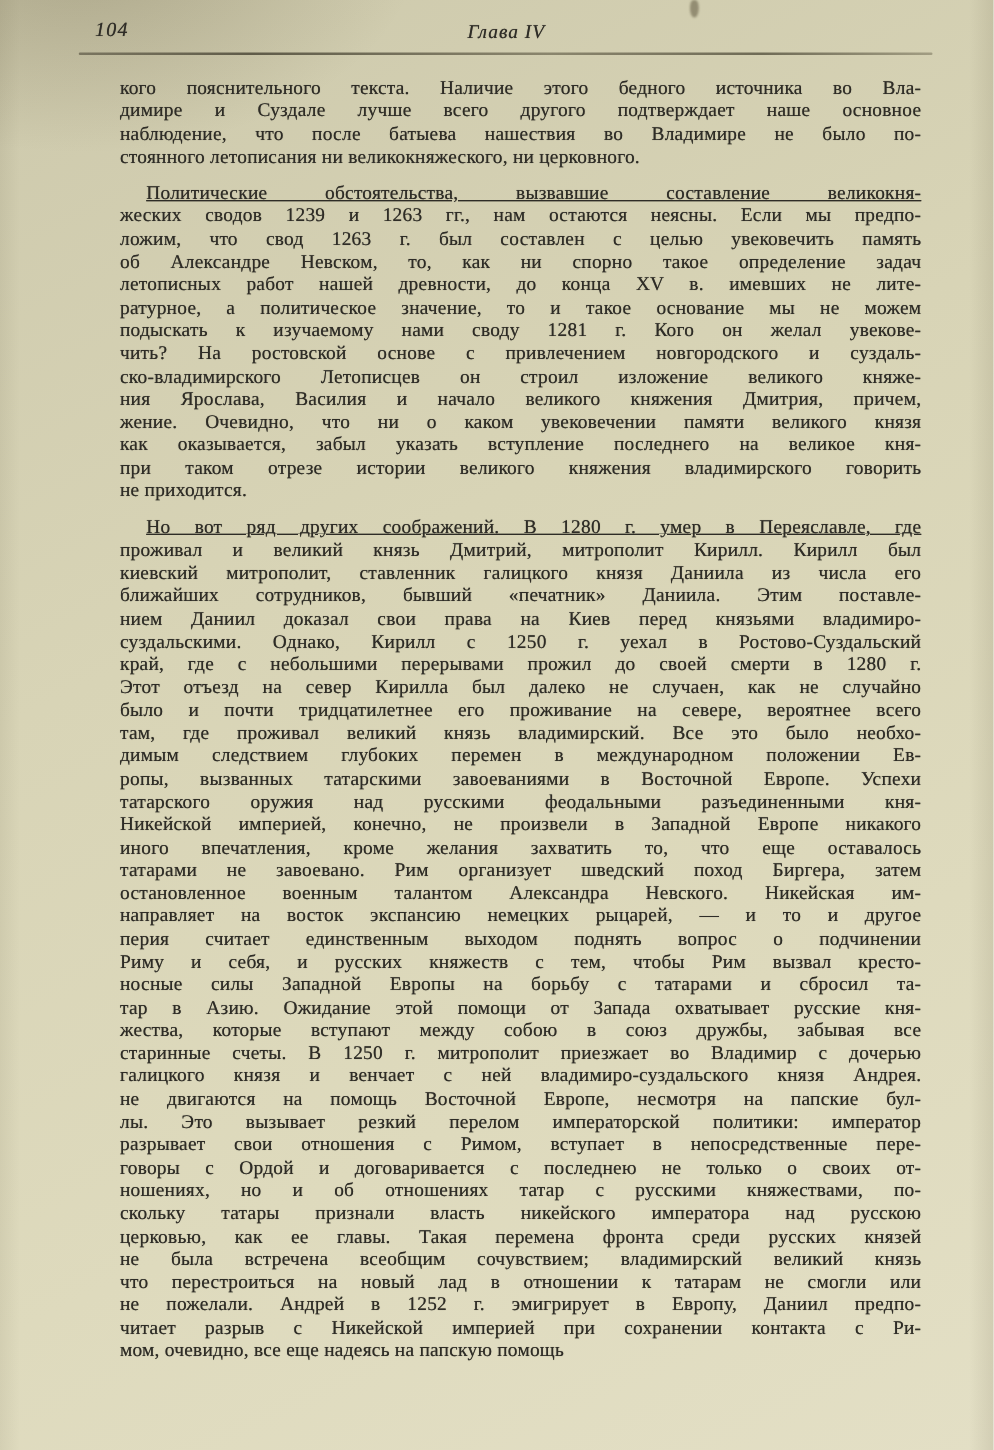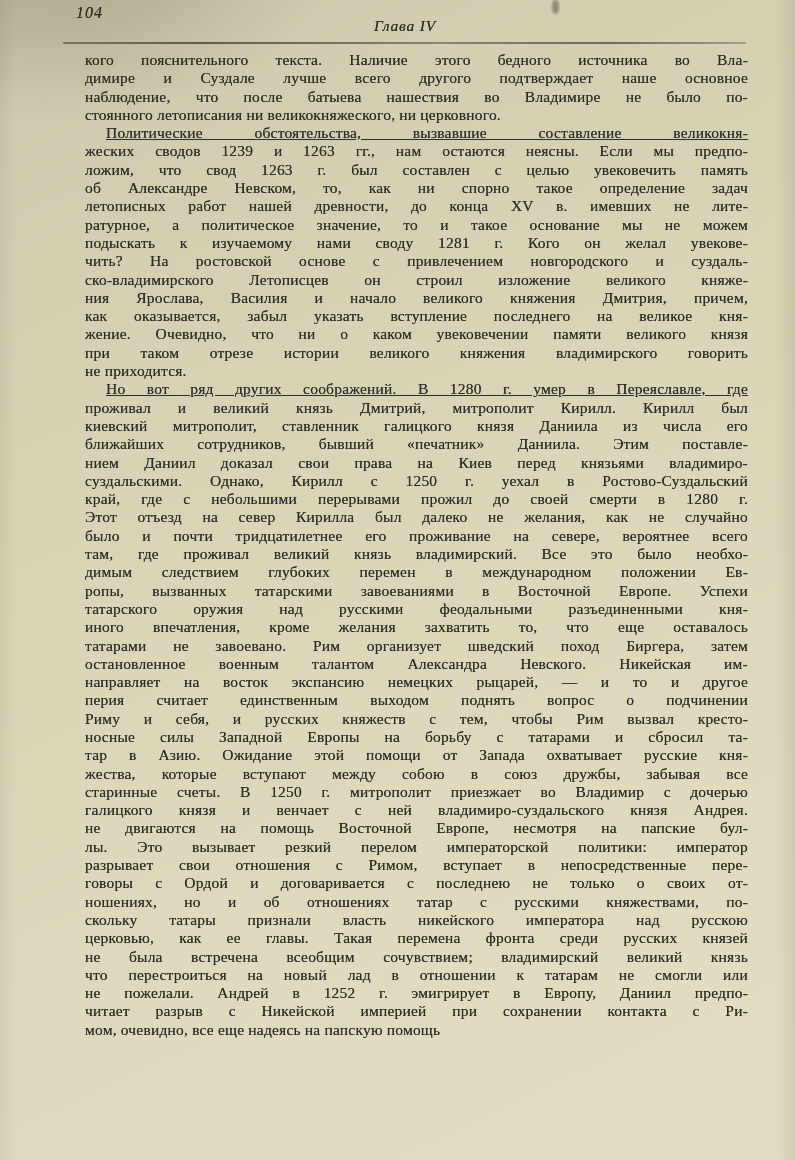--- a/index.html
+++ b/index.html
@@ -24,21 +24,21 @@
   .smudge {
     position: absolute;
     left: 552px; top: 0px;
     width: 7px; height: 14px;
     background: rgba(70,62,40,0.45);
     border-radius: 40% 40% 50% 50%;
     filter: blur(1px);
   }
   .pagenum {
     position: absolute;
-    left: 76px; top: 4px;
+    left: 76px; top: 16px;
     font-style: italic;
     font-size: 16px;
     letter-spacing: 1px;
     text-shadow: 0 0 0.6px rgba(46,44,38,0.8);
   }
   .chapter {
     position: absolute;
     left: 64px; top: 17px;
     width: 682px;
     text-align: center;
@@ -60,21 +60,21 @@
   }
   .textblock {
     position: absolute;
     left: 85px; top: 51px;
     width: 663px;
     font-size: 15.5px;
     line-height: 18.3px;
     letter-spacing: 0.2px;
     text-shadow: 0 0 0.55px rgba(46,44,38,0.75);
   }
-  .para { margin: 0; }
+  .para { margin: 11px; }
   .line {
     text-align: justify;
     text-align-last: justify;
     white-space: normal;
     height: 18.3px;
     overflow: visible;
   }
   .line.last { text-align-last: left; }
   .para.indent .line.first { text-indent: 21px; text-decoration: underline; }
 </style>
@@ -97,39 +97,40 @@
         <div class="line first">Политические обстоятельства, вызвавшие составление великокня-</div>
         <div class="line">жеских сводов 1239 и 1263 гг., нам остаются неясны. Если мы предпо-</div>
         <div class="line">ложим, что свод 1263 г. был составлен с целью увековечить память</div>
         <div class="line">об Александре Невском, то, как ни спорно такое определение задач</div>
         <div class="line">летописных работ нашей древности, до конца XV в. имевших не лите-</div>
         <div class="line">ратурное, а политическое значение, то и такое основание мы не можем</div>
         <div class="line">подыскать к изучаемому нами своду 1281 г. Кого он желал увекове-</div>
         <div class="line">чить? На ростовской основе с привлечением новгородского и суздаль-</div>
         <div class="line">ско-владимирского Летописцев он строил изложение великого княже-</div>
         <div class="line">ния Ярослава, Василия и начало великого княжения Дмитрия, причем,</div>
+        <div class="line">жение. Очевидно, что ни о каком увековечении памяти великого князя</div>
         <div class="line">как оказывается, забыл указать вступление последнего на великое кня-</div>
-        <div class="line">жение. Очевидно, что ни о каком увековечении памяти великого князя</div>
         <div class="line">при таком отрезе истории великого княжения владимирского говорить</div>
         <div class="line last">не приходится.</div>
       </div>
       <div class="para indent">
         <div class="line first">Но вот ряд других соображений. В 1280 г. умер в Переяславле, где</div>
         <div class="line">проживал и великий князь Дмитрий, митрополит Кирилл. Кирилл был</div>
         <div class="line">киевский митрополит, ставленник галицкого князя Даниила из числа его</div>
         <div class="line">ближайших сотрудников, бывший «печатник» Даниила. Этим поставле-</div>
         <div class="line">нием Даниил доказал свои права на Киев перед князьями владимиро-</div>
         <div class="line">суздальскими. Однако, Кирилл с 1250 г. уехал в Ростово-Суздальский</div>
         <div class="line">край, где с небольшими перерывами прожил до своей смерти в 1280 г.</div>
-        <div class="line">Этот отъезд на север Кирилла был далеко не желания, как не случайно</div>
+        <div class="line">Этот отъезд на север Кирилла был далеко не случаен, как не случайно</div>
         <div class="line">было и почти тридцатилетнее его проживание на севере, вероятнее всего</div>
         <div class="line">там, где проживал великий князь владимирский. Все это было необхо-</div>
         <div class="line">димым следствием глубоких перемен в международном положении Ев-</div>
         <div class="line">ропы, вызванных татарскими завоеваниями в Восточной Европе. Успехи</div>
         <div class="line">татарского оружия над русскими феодальными разъединенными кня-</div>
+        <div class="line">Никейской империей, конечно, не произвели в Западной Европе никакого</div>
         <div class="line">иного впечатления, кроме желания захватить то, что еще оставалось</div>
         <div class="line">татарами не завоевано. Рим организует шведский поход Биргера, затем</div>
         <div class="line">остановленное военным талантом Александра Невского. Никейская им-</div>
         <div class="line">направляет на восток экспансию немецких рыцарей, — и то и другое</div>
         <div class="line">перия считает единственным выходом поднять вопрос о подчинении</div>
         <div class="line">Риму и себя, и русских княжеств с тем, чтобы Рим вызвал кресто-</div>
         <div class="line">носные силы Западной Европы на борьбу с татарами и сбросил та-</div>
         <div class="line">тар в Азию. Ожидание этой помощи от Запада охватывает русские кня-</div>
         <div class="line">жества, которые вступают между собою в союз дружбы, забывая все</div>
         <div class="line">старинные счеты. В 1250 г. митрополит приезжает во Владимир с дочерью</div>

